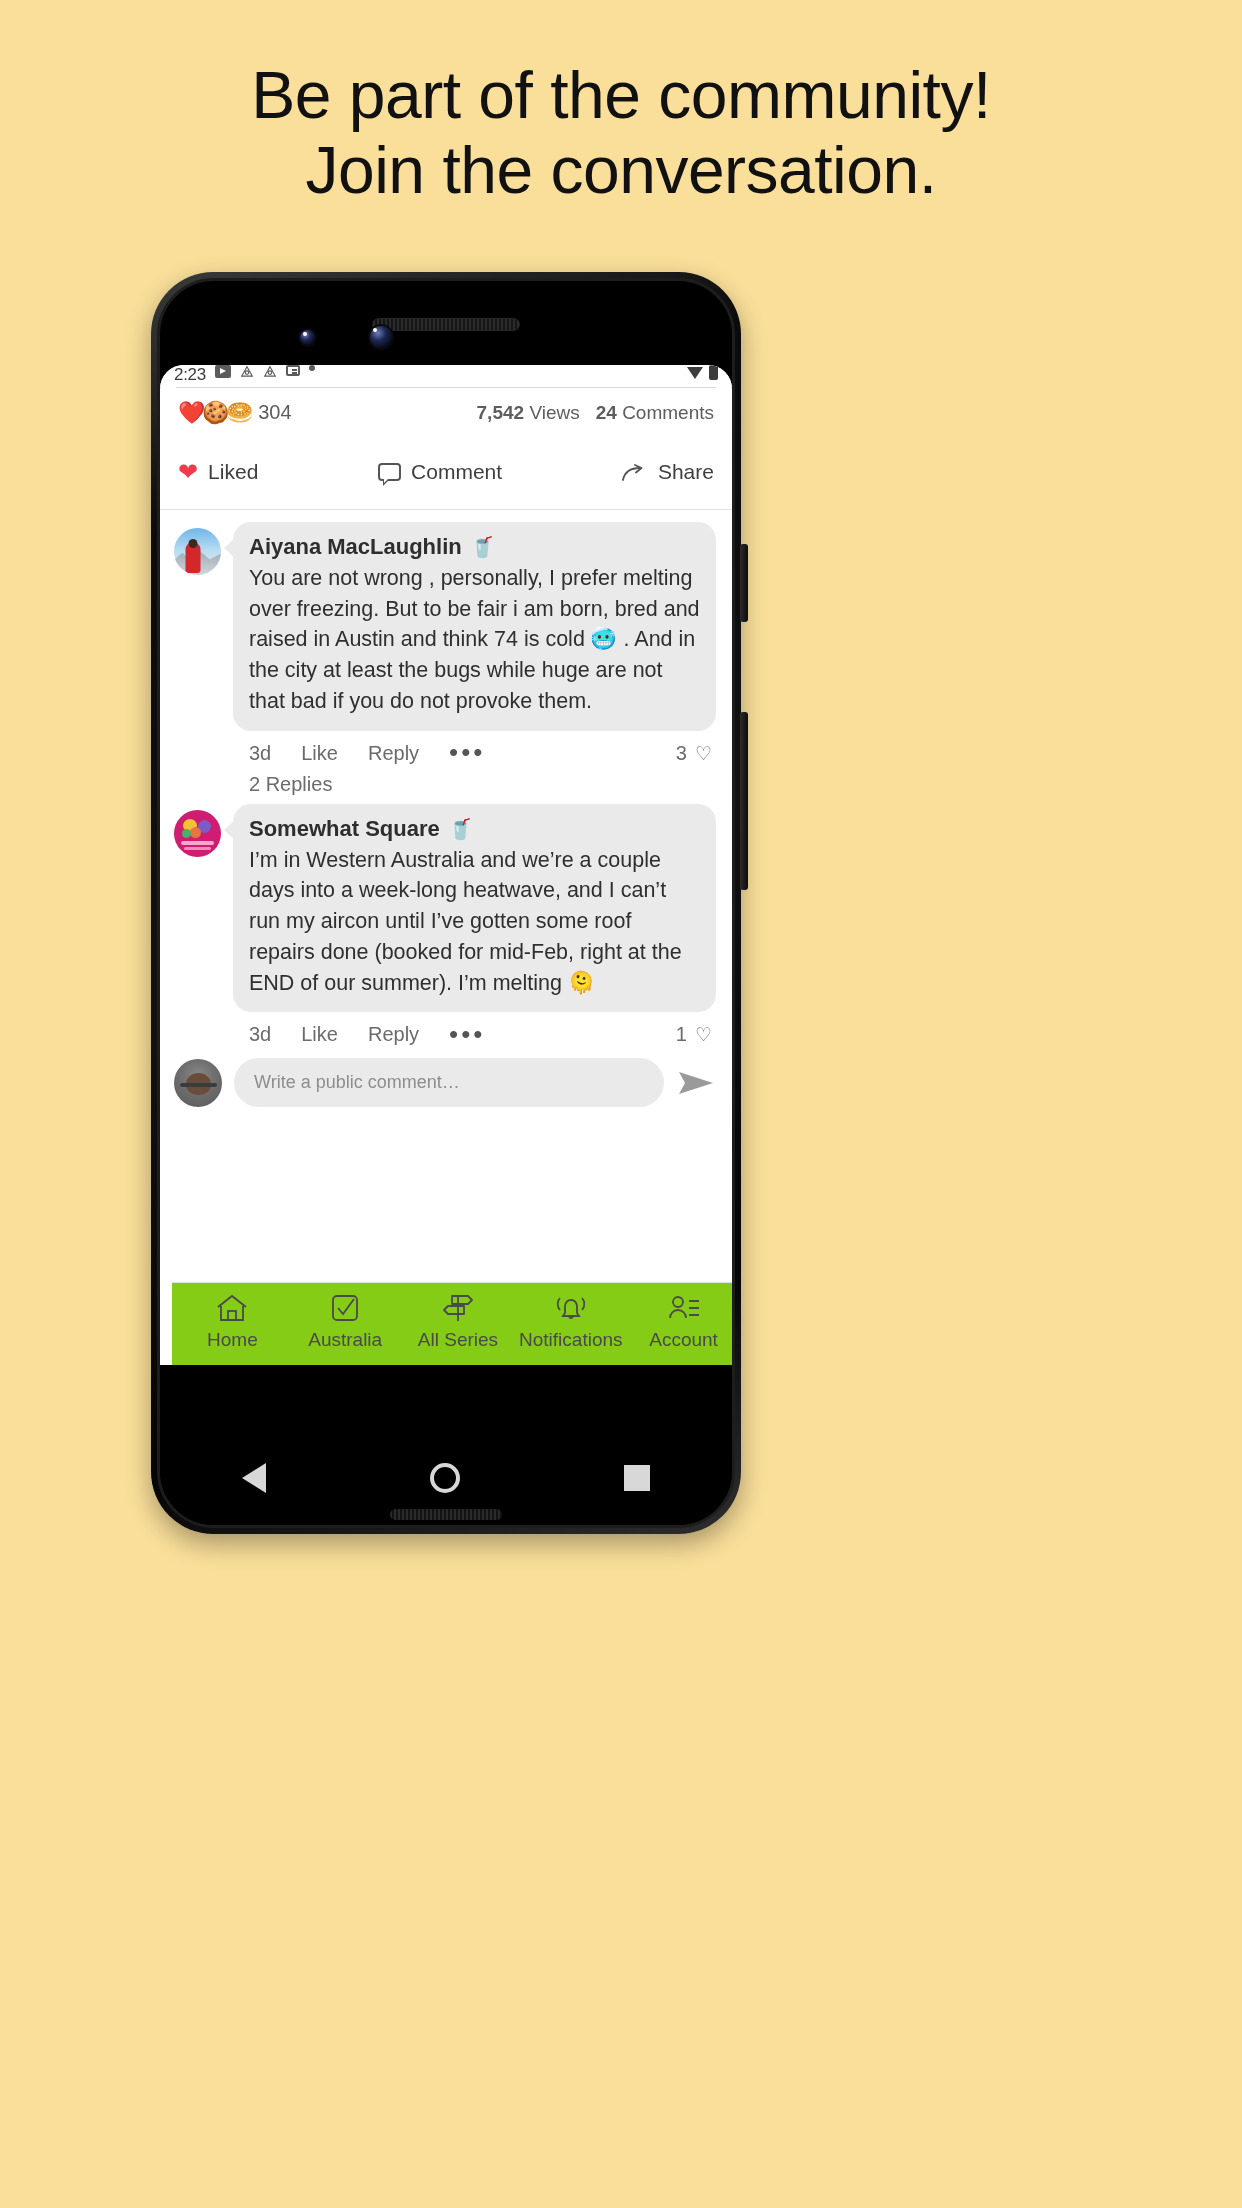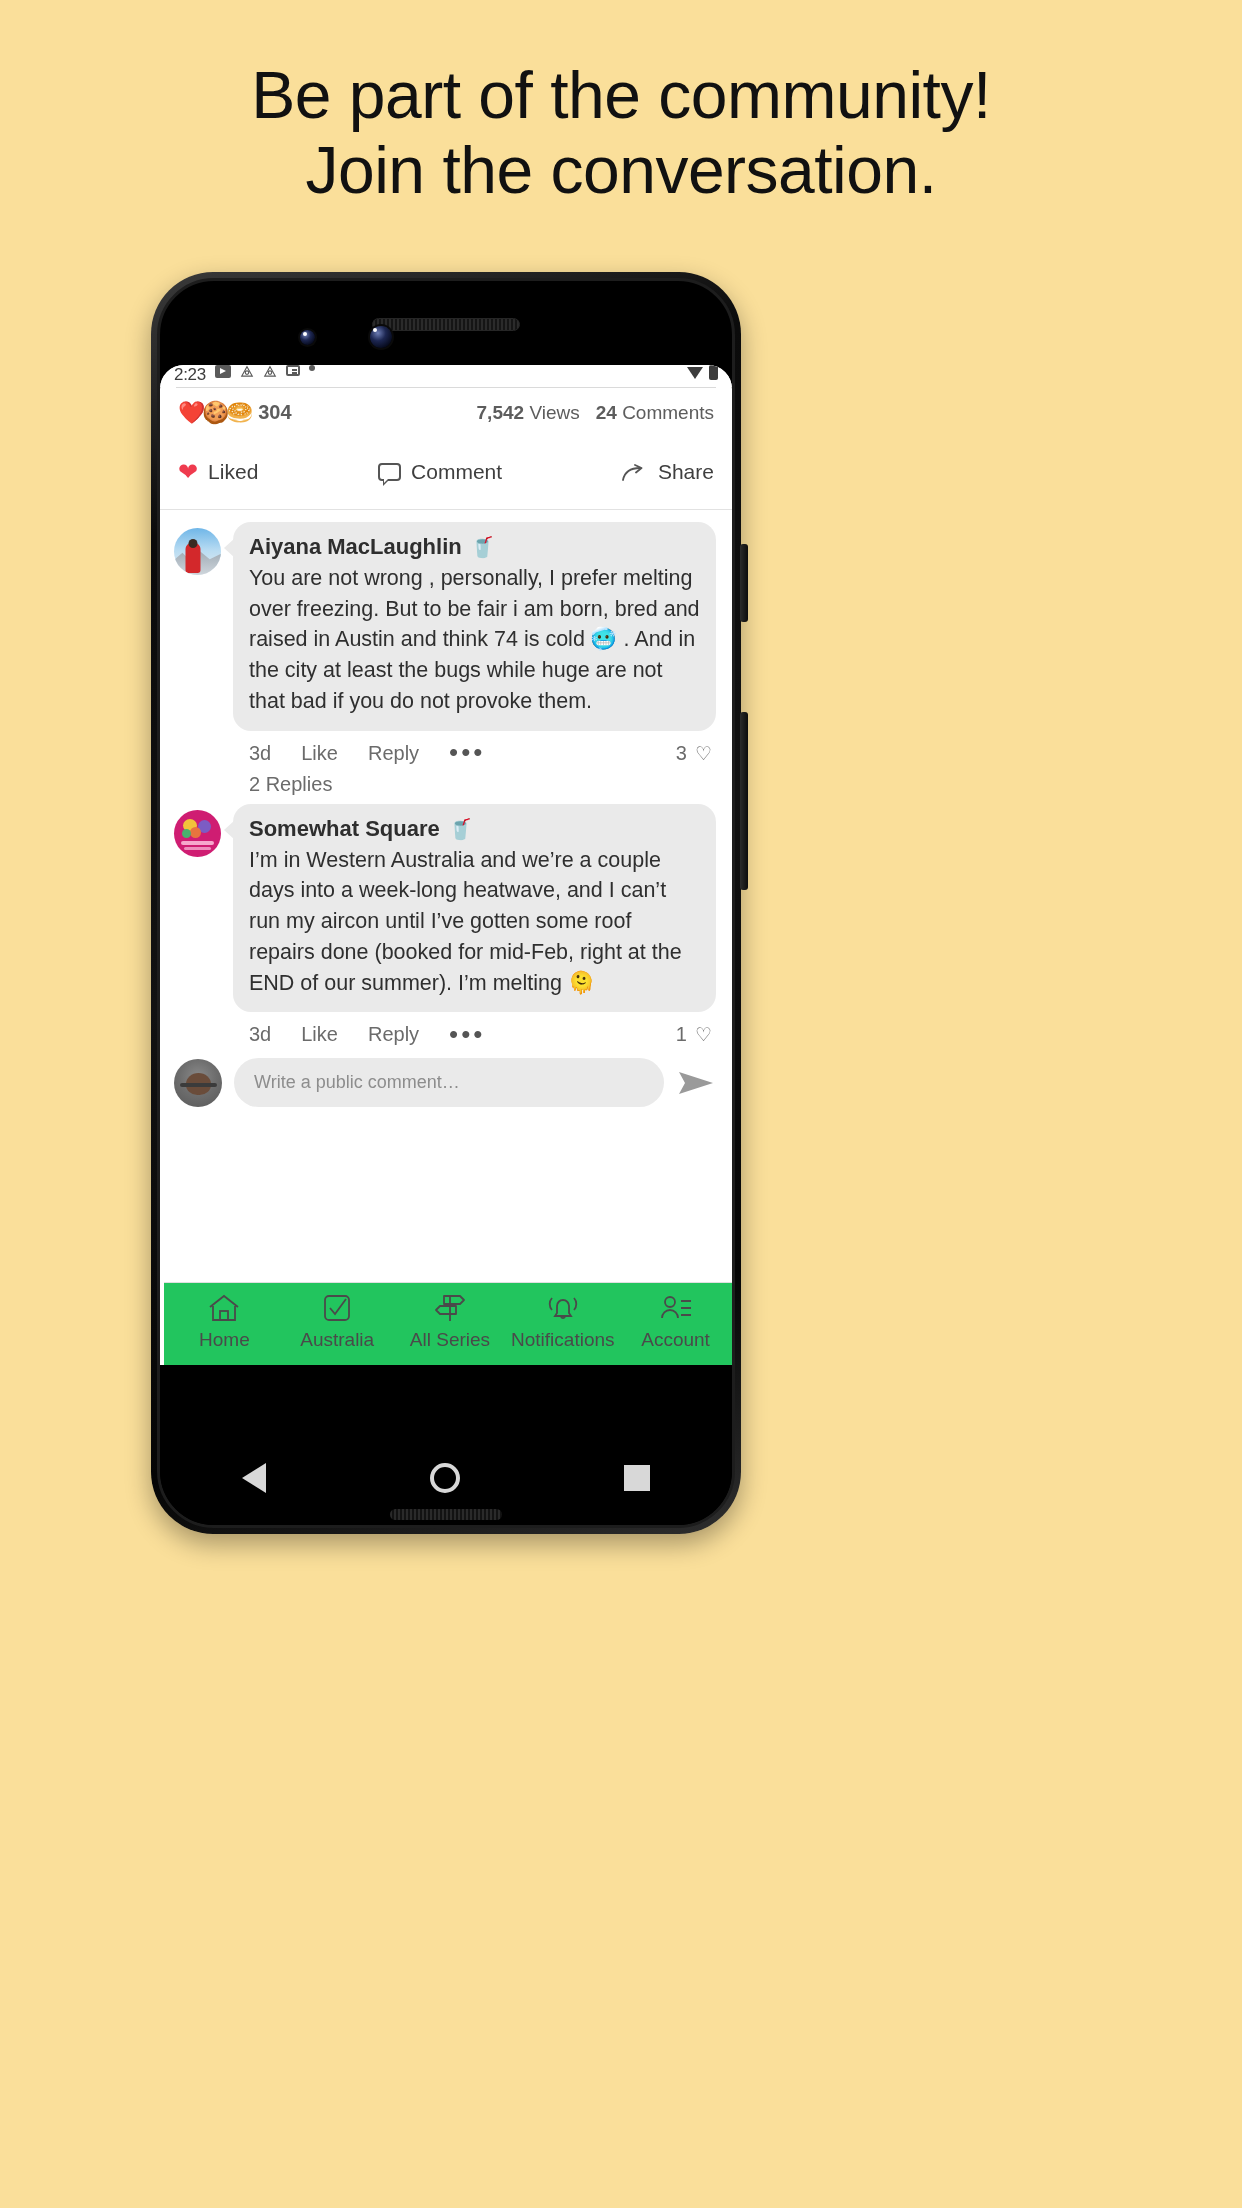--- a/index.html
+++ b/index.html
@@ -89,21 +89,21 @@
   }
   .divider { height:1px; background:#dadada; margin: 0 16px; }
 
   .stats-row {
     display:flex; align-items:center; padding: 13px 18px 13px 18px;
     font-size: 19px; color:#5d5d5d;
   }
   .reacts { display:flex; align-items:center; }
   .emo { font-size: 22px; line-height:1; margin-right:-3px;
          font-family:"DejaVu Sans", sans-serif; }
-  .react-count { margin-left: 7px; font-weight:700; color:#5d5d5d; font-size:20px; }
+  .react-count { margin-left: 7px; font-weight:400; color:#5d5d5d; font-size:20px; }
   .stats-right { margin-left:auto; display:flex; gap:16px; }
   .stats-right b { font-weight:700; color:#5d5d5d; }
 
   .actions-row {
     display:flex; align-items:center; padding: 11px 18px 13px 18px;
     border-bottom: 1px solid #e2e2e2;
   }
   .act { display:flex; align-items:center; gap:10px; font-size:21px; color:#3f3f3f; }
   .act.mid { margin: 12px auto; }
   .heart-ico { color:#ef3b4e; font-size:24px; line-height:1; font-family:"DejaVu Sans",sans-serif;}
@@ -175,22 +175,22 @@
     background:#6a4c3a;}
   .me-av .bar{position:absolute;left:6px;top:24px;width:37px;height:4px;background:#3b3b3b;border-radius:2px;}
   .input-pill {
     flex:1; background:#eaeaea; border-radius:26px; padding: 14px 20px;
     font-size:18px; color:#8d8d8d;
   }
   .send-ico { width:40px;height:32px;flex:0 0 40px; }
 
   
   .tabbar {
-    position:absolute; left:4px; bottom:0; width:100%;
-    border-top:1px solid #e0e0e0; background:#22c55e;
+    position:absolute; left:12px; bottom:0; width:100%;
+    border-top:1px solid #e0e0e0; background:#84cc16;
     display:flex; padding: 10px 4px 14px 4px;
   }
   .tab { flex:1; display:flex; flex-direction:column; align-items:center; gap:6px; }
   .tab .lbl { font-size:19px; color:#4a4a4a; }
   .tab svg { display:block; }
 
   
   .androidnav {
     position:absolute; left:0; bottom:0; width:100%; height:94px;
     background:#000; display:flex; align-items:center; justify-content:space-around;

